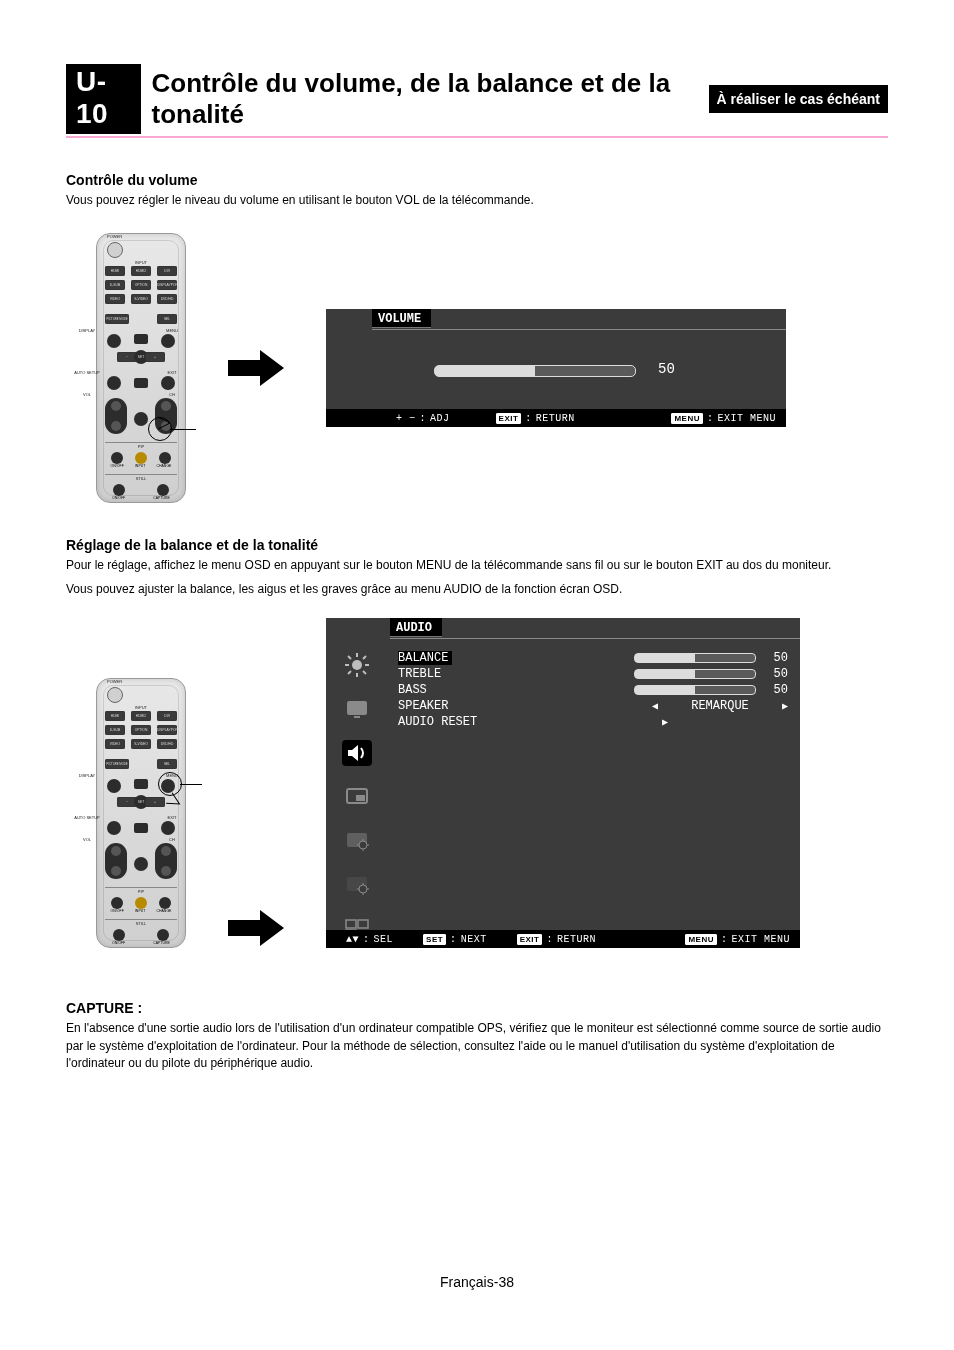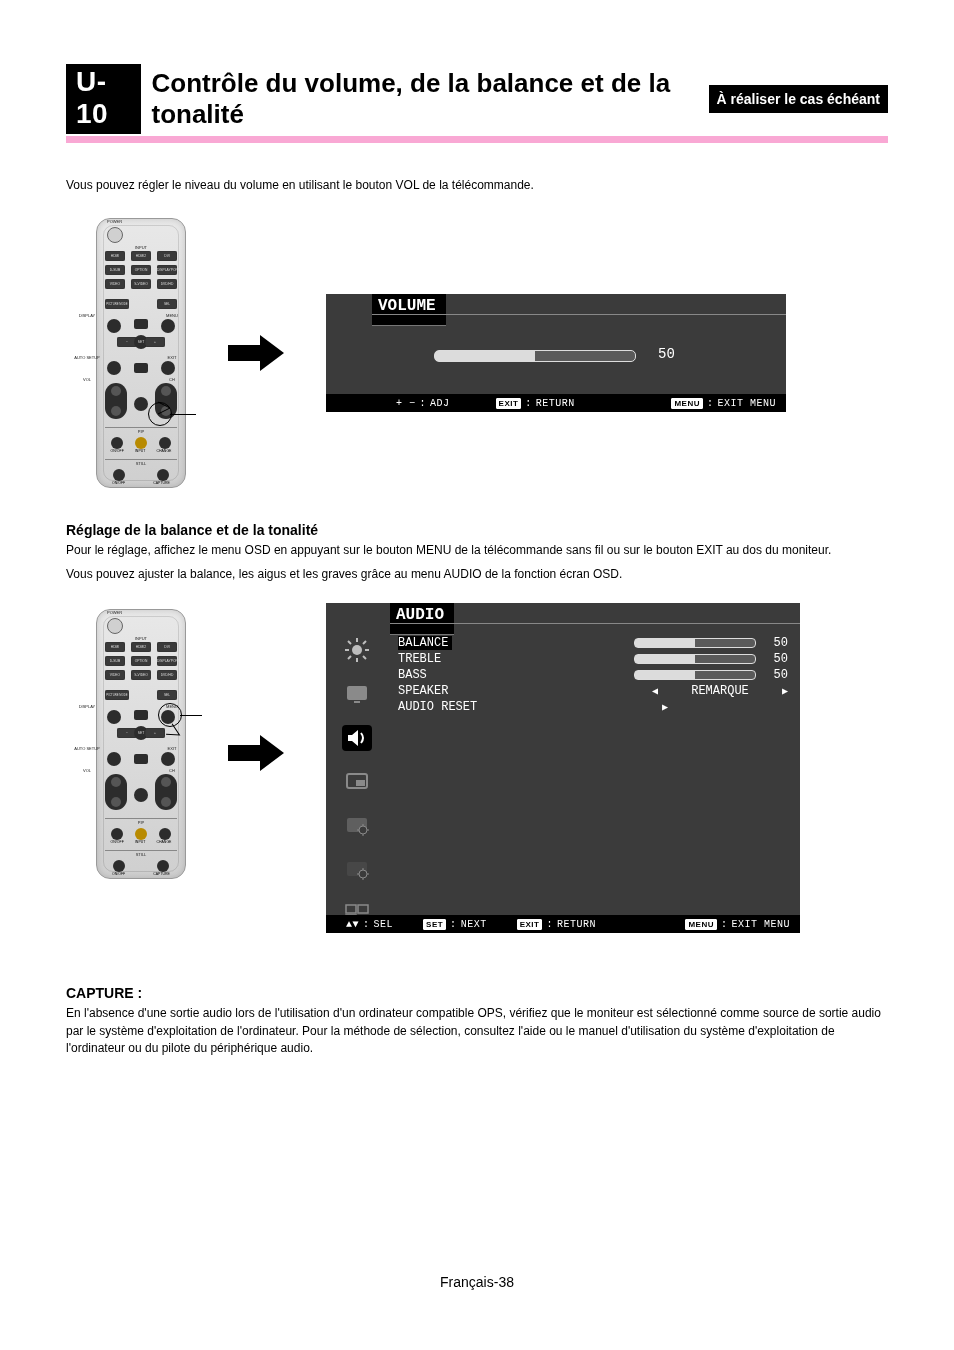--- a/index.html
+++ b/index.html
@@ -14,21 +14,21 @@
   .page {
     width: 954px;
     height: 1350px;
     position: relative;
     box-sizing: border-box;
     padding: 64px 66px 0 66px;
   }
   .title-row {
     display: flex;
     align-items: center;
-    border-bottom: 7px solid #f9a8d4;
+    border-bottom: 2px solid #f9a8d4;
     padding-bottom: 2px;
     margin-bottom: 34px;
     gap: 10px;
   }
   .badge {
     background: #000;
     color: #fff;
     font-weight: 700;
     font-size: 28px;
     padding: 2px 10px 4px 10px;
@@ -122,22 +122,22 @@
     background: #3b3b3b;
     width: 460px;
     position: relative;
     color: #fff;
     font-family: "Courier New", monospace;
   }
   .osd-volume { height: 118px; }
   .osd-audio  { height: 330px; width:474px;}
   .osd-titlebar {
     position:absolute; top:0;
-    background:#000; color:#fff; font-size:16px; font-weight:700;
-    padding:3px 10px 10px 6px;
+    background:#000; color:#fff; font-size:12px; font-weight:700;
+    padding:3px 10px 1px 6px;
     border-bottom:1px solid #777;
   }
   .osd-volume .osd-titlebar { left:46px; }
   .osd-audio  .osd-titlebar { left:64px; }
   .osd-title-underline {
     position:absolute; top:20px; height:1px; background:#888;
   }
   .osd-volume .osd-title-underline { left:46px; right:0;}
   .osd-audio  .osd-title-underline { left:64px; right:0;}
 
@@ -203,20 +203,21 @@
 <body>
 
 <div class="page">
 
   <div class="title-row">
     <span class="badge">U-10</span>
     <span class="page-title">Contrôle du volume, de la balance et de la tonalité</span>
     <span class="side-badge">À réaliser le cas échéant</span>
   </div>
 
+  <div class="section-h">Contrôle du volume</div>
   <p class="body-p">Vous pouvez régler le niveau du volume en utilisant le bouton VOL de la télécommande.</p>
 
   <div class="fig-row" style="margin-top:24px;">
 
     <div style="position:relative;">
       <div class="remote">
         <span class="r-label-power">POWER</span>
         <div class="r-power"></div>
         <span class="r-section-label" style="top:26px;">INPUT</span>
         <div class="r-btn-row" style="top:32px;">
@@ -354,21 +355,21 @@
           <span class="foot-txt">EXIT MENU</span>
         </span>
       </div>
     </div>
   </div>
 
   <div class="section-h">Réglage de la balance et de la tonalité</div>
   <p class="body-p">Pour le réglage, affichez le menu OSD en appuyant sur le bouton MENU de la télécommande sans fil ou sur le bouton EXIT au dos du moniteur.</p>
   <p class="body-p">Vous pouvez ajuster la balance, les aigus et les graves grâce au menu AUDIO de la fonction écran OSD.</p>
 
-  <div class="fig-row" style="align-items:flex-start; margin-top:20px;">
+  <div class="fig-row" style="align-items:flex-end; margin-top:20px;">
 
     <div style="position:relative; margin-top:6px;">
       <div class="remote">
         <span class="r-label-power">POWER</span>
         <div class="r-power"></div>
         <span class="r-section-label" style="top:26px;">INPUT</span>
         <div class="r-btn-row" style="top:32px;">
             <span class="r-btn">
               <span class="r-text">HDMI</span>
             </span>

